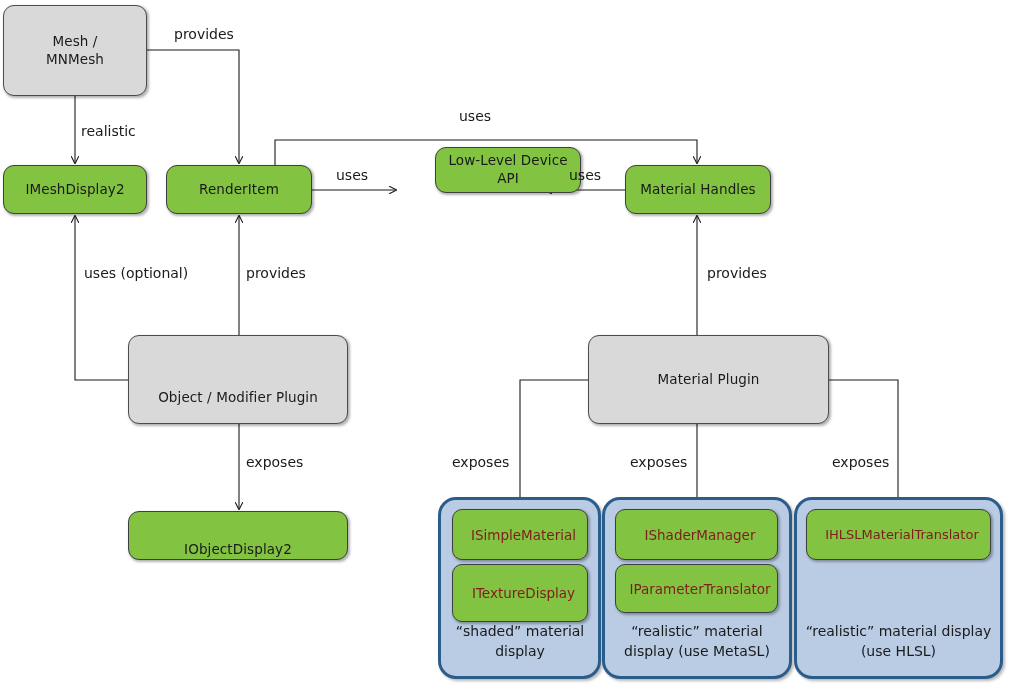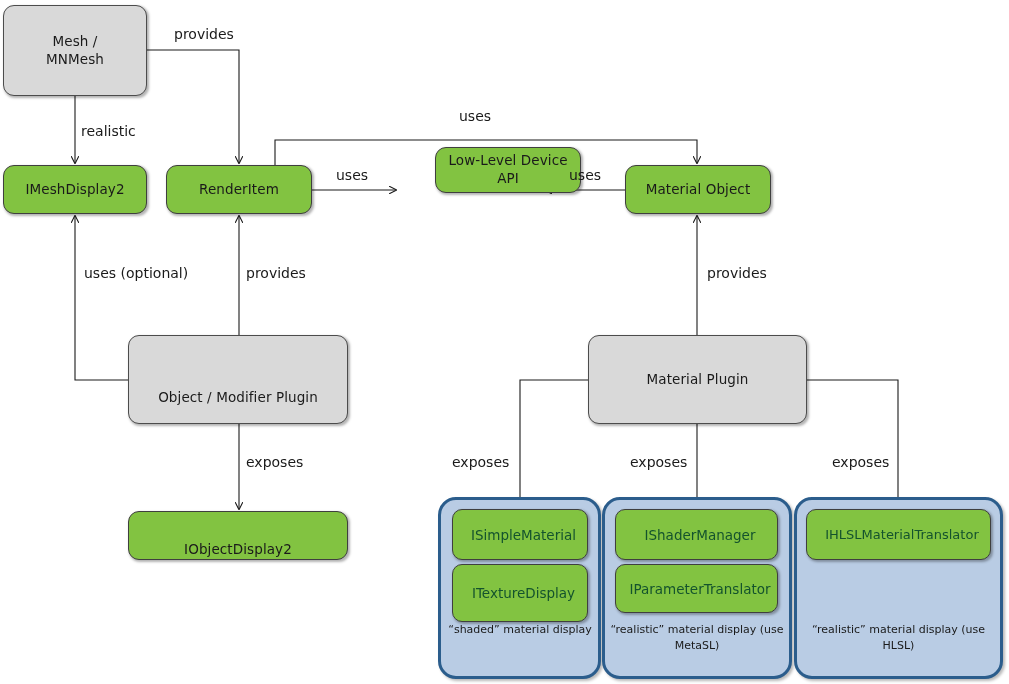--- a/index.html
+++ b/index.html
@@ -61,29 +61,29 @@
     position: absolute;
     box-sizing: border-box;
     background: #82c341;
     border: 1px solid #3f3f3f;
     border-radius: 10px;
     display: flex;
     align-items: center;
     justify-content: center;
     text-align: center;
     font-size: 13.5px;
-    color: #14532d;
+    color: #7f1d1d;
     box-shadow: 1.5px 1.5px 2.5px rgba(0,0,0,0.30);
     padding-left: 7px;
   }
   .group-caption {
     position: absolute;
     box-sizing: border-box;
     text-align: center;
-    font-size: 11px;
+    font-size: 14px;
     line-height: 1.42;
     color: #1a1a1a;
   }
   .edge-label {
     position: absolute;
     font-size: 14px;
     color: #1a1a1a;
     white-space: nowrap;
     line-height: 1;
   }
@@ -139,28 +139,28 @@
   <div class="node node-green" style="left:166px; top:165px; width:146px; height:49px;">
     <span style="white-space:pre-line;">RenderItem</span>
   </div>
 
   <div class="node node-green" style="left:398px; top:147px; width:146px; height:46px;margin-left:37px;">
     <span style="white-space:pre-line;">Low-Level Device
 API</span>
   </div>
 
   <div class="node node-green" style="left:625px; top:165px; width:146px; height:49px;">
-    <span style="white-space:pre-line;">Material Object</span>
+    <span style="white-space:pre-line;">Material Handles</span>
   </div>
 
   <div class="node node-gray" style="left:128px; top:335px; width:220px; height:89px;">
     <span style="white-space:pre-line;margin-top:37px;">Object / Modifier Plugin</span>
   </div>
 
-  <div class="node node-gray" style="left:588px; top:335px; width:219px; height:89px;">
+  <div class="node node-gray" style="left:588px; top:335px; width:241px; height:89px;">
     <span style="white-space:pre-line;">Material Plugin</span>
   </div>
 
   <div class="node node-green" style="left:128px; top:511px; width:220px; height:49px;">
     <span style="white-space:pre-line;margin-top:28px;">IObjectDisplay2</span>
   </div>
 
   <div class="group-box" style="left:438px; top:497px; width:163px; height:182px;">
   </div>
   <div class="group-inner" style="left:452px; top:509px; width:136px; height:51px;">

